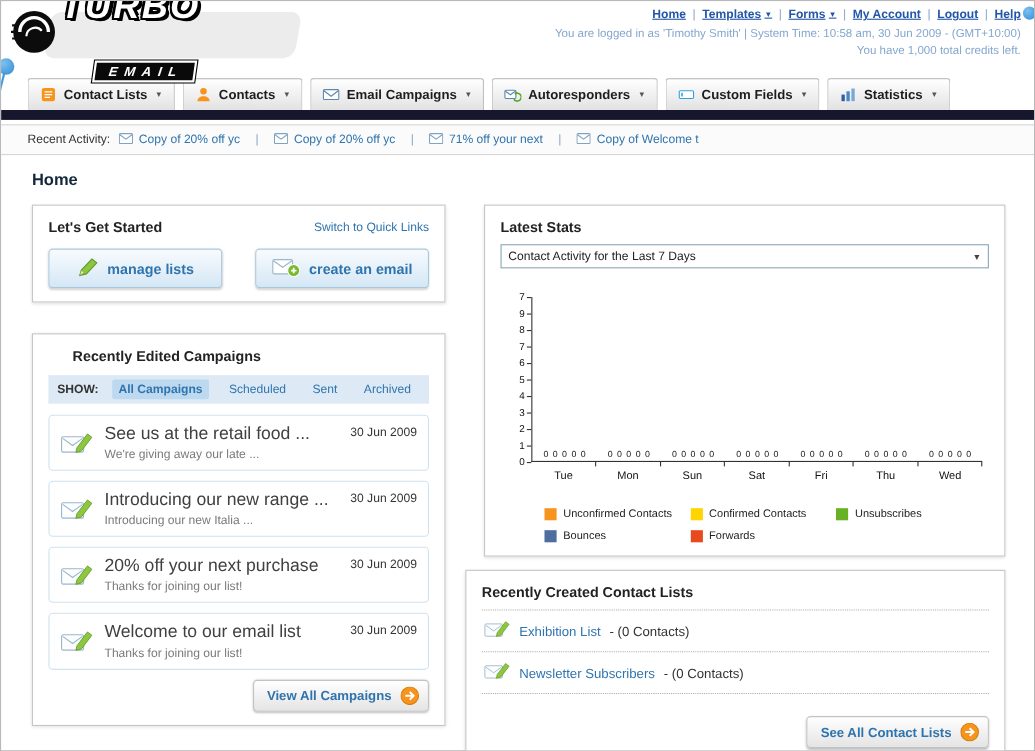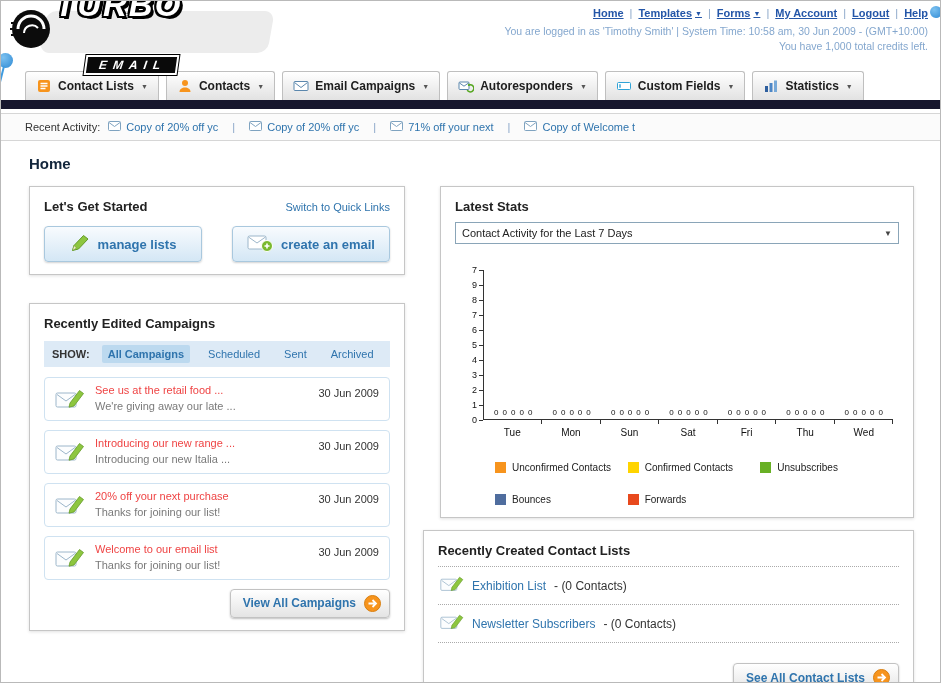--- a/index.html
+++ b/index.html
@@ -64,31 +64,31 @@
   .get-started { margin-bottom:28px; }
   .panel-head { display:flex; justify-content:space-between; align-items:center; }
   .quick-link { font-size:11px; color:#2f74ad; cursor:pointer; }
   .gs-buttons { display:flex; gap:30px; margin-top:12px;border-radius:12px; }
   .gs-btn { flex:1; height:36px; display:flex; align-items:center; justify-content:center; gap:8px;
     background:linear-gradient(#f8fbfe, #d4e7f5); border:1px solid #a9c8de; border-radius:4px;
     font-weight:bold; font-size:13px; color:#2f74ad; cursor:pointer; box-shadow:0 1px 2px rgba(0,0,0,0.18);
     font-family:inherit; }
 
   
-  .campaigns .panel-title { margin-bottom:10px; }
+  .campaigns .panel-title { margin-bottom:10px;margin-left:22px; }
   .filterbar { background:#ddeaf6; padding:4px 8px; display:flex; align-items:center; gap:12px; font-size:11px; }
   .show-label { color:#333; font-weight:bold; }
   .filter { color:#2f74ad; cursor:pointer; padding:3px 6px; }
   .filter.active { background:#bcd9ef; border-radius:2px; font-weight:bold; }
   .campaign-list { margin-top:10px; }
   .campaign-row { display:flex; align-items:center; border:1px solid #cfe2f1; border-radius:4px;
     padding:5px 10px; margin-bottom:9px; min-height:42px; background:#fff; cursor:pointer; }
   .row-icon { margin-right:10px; flex:0 0 auto; display:inline-flex; }
   .row-text { flex:1; display:flex; flex-direction:column; line-height:1.45; min-width:0; }
-  .row-title { font-size:11px; color:#ef4444; cursor:pointer; }
+  .row-title { font-size:16px; color:#404040; cursor:pointer; }
   .row-sub { font-size:11px; color:#7a7a7a; }
   .row-date { font-size:11px; color:#333; margin-left:10px; align-self:flex-start; margin-top:4px; white-space:nowrap; }
   .panel-actions { display:flex; justify-content:flex-end; margin-top:4px; }
   .action-btn { display:inline-flex; align-items:center; gap:8px; padding:5px 8px 5px 12px;
     background:linear-gradient(#ffffff, #e4e4e4); border:1px solid #c2c2c2; border-radius:4px;
     font-weight:bold; font-size:12px; color:#2f74ad; cursor:pointer; box-shadow:0 1px 2px rgba(0,0,0,0.25);
     font-family:inherit; }
   .arrow-circle { width:17px; height:17px; display:inline-flex; }
 
   
@@ -102,21 +102,21 @@
   .ytick { position:absolute; right:0; display:flex; align-items:center; gap:2px; transform:translateY(-50%); }
   .ytick-label { font-size:9px; color:#111; }
   .ytick-mark { width:4px; height:1px; background:#333; }
   .plot { flex:1; height:150px; border-left:1px solid #333; border-bottom:1px solid #333; display:flex; }
   .chart-group { flex:1; display:flex; align-items:flex-end; justify-content:center; gap:4px;
     padding-bottom:2px; position:relative; }
   .chart-group::after { content:""; position:absolute; right:0; bottom:-5px; width:1px; height:4px; background:#333; }
   .chart-val { font-size:8px; color:#111; line-height:1; }
   .x-labels { display:flex; margin-left:26px; margin-top:7px; }
   .chart-xlabel { flex:1; text-align:center; font-size:10px; color:#111; }
-  .legend { margin-top:24px; margin-left:38px; display:grid; grid-template-columns:repeat(3, 1fr); row-gap:21px; }
+  .legend { margin-top:24px; margin-left:38px; display:grid; grid-template-columns:repeat(3, 1fr); row-gap:9px; }
   .legend-item { display:flex; align-items:center; gap:6px; font-size:10px; color:#222; }
   .legend-swatch { width:11px; height:11px; display:inline-block; flex:0 0 auto; }
 
   
   .contact-lists { padding-bottom:14px; }
   .underline-dotted { padding-bottom:8px; border-bottom:1px dotted #aaa; }
   .cl-item { display:flex; align-items:center; gap:8px; padding:8px 2px; border-bottom:1px dotted #aaa; font-size:12px; }
   .cl-name { color:#2f74ad; cursor:pointer; }
   .cl-suffix { color:#333; }
   .contact-lists .panel-actions { margin-top:20px; }

